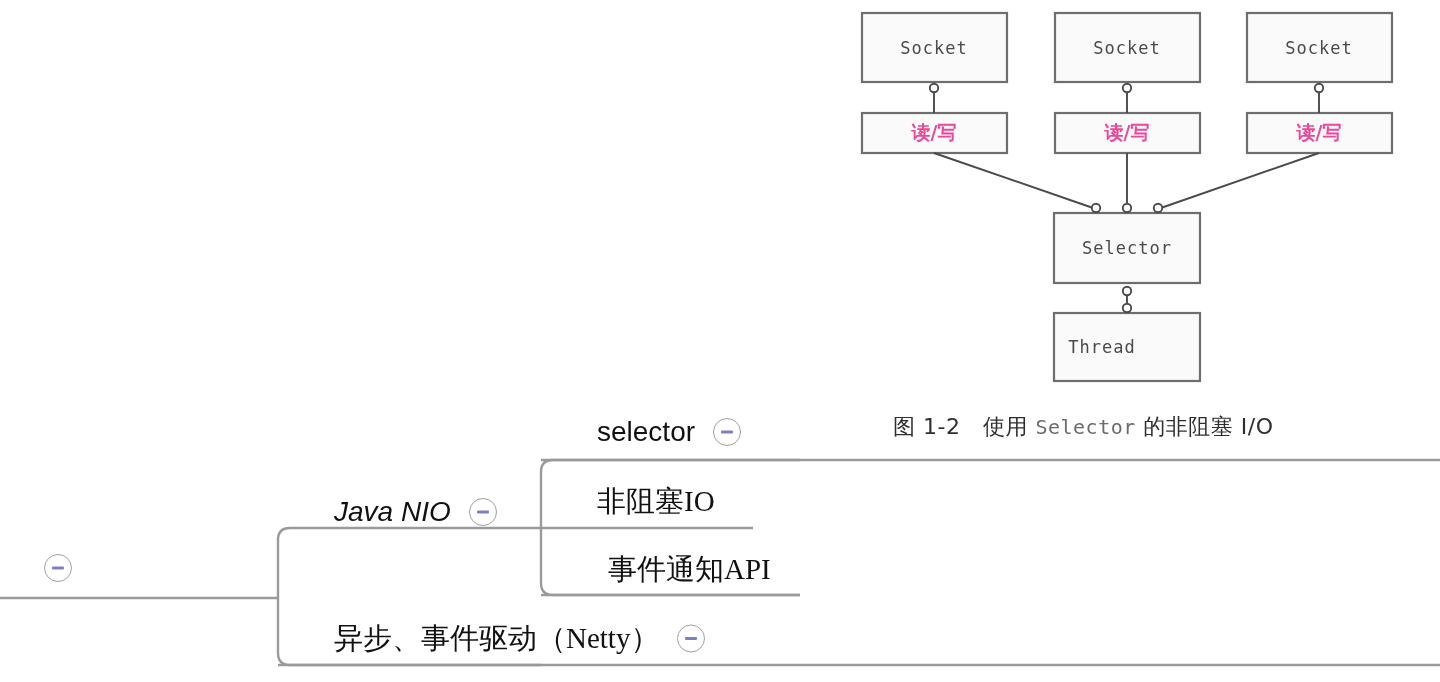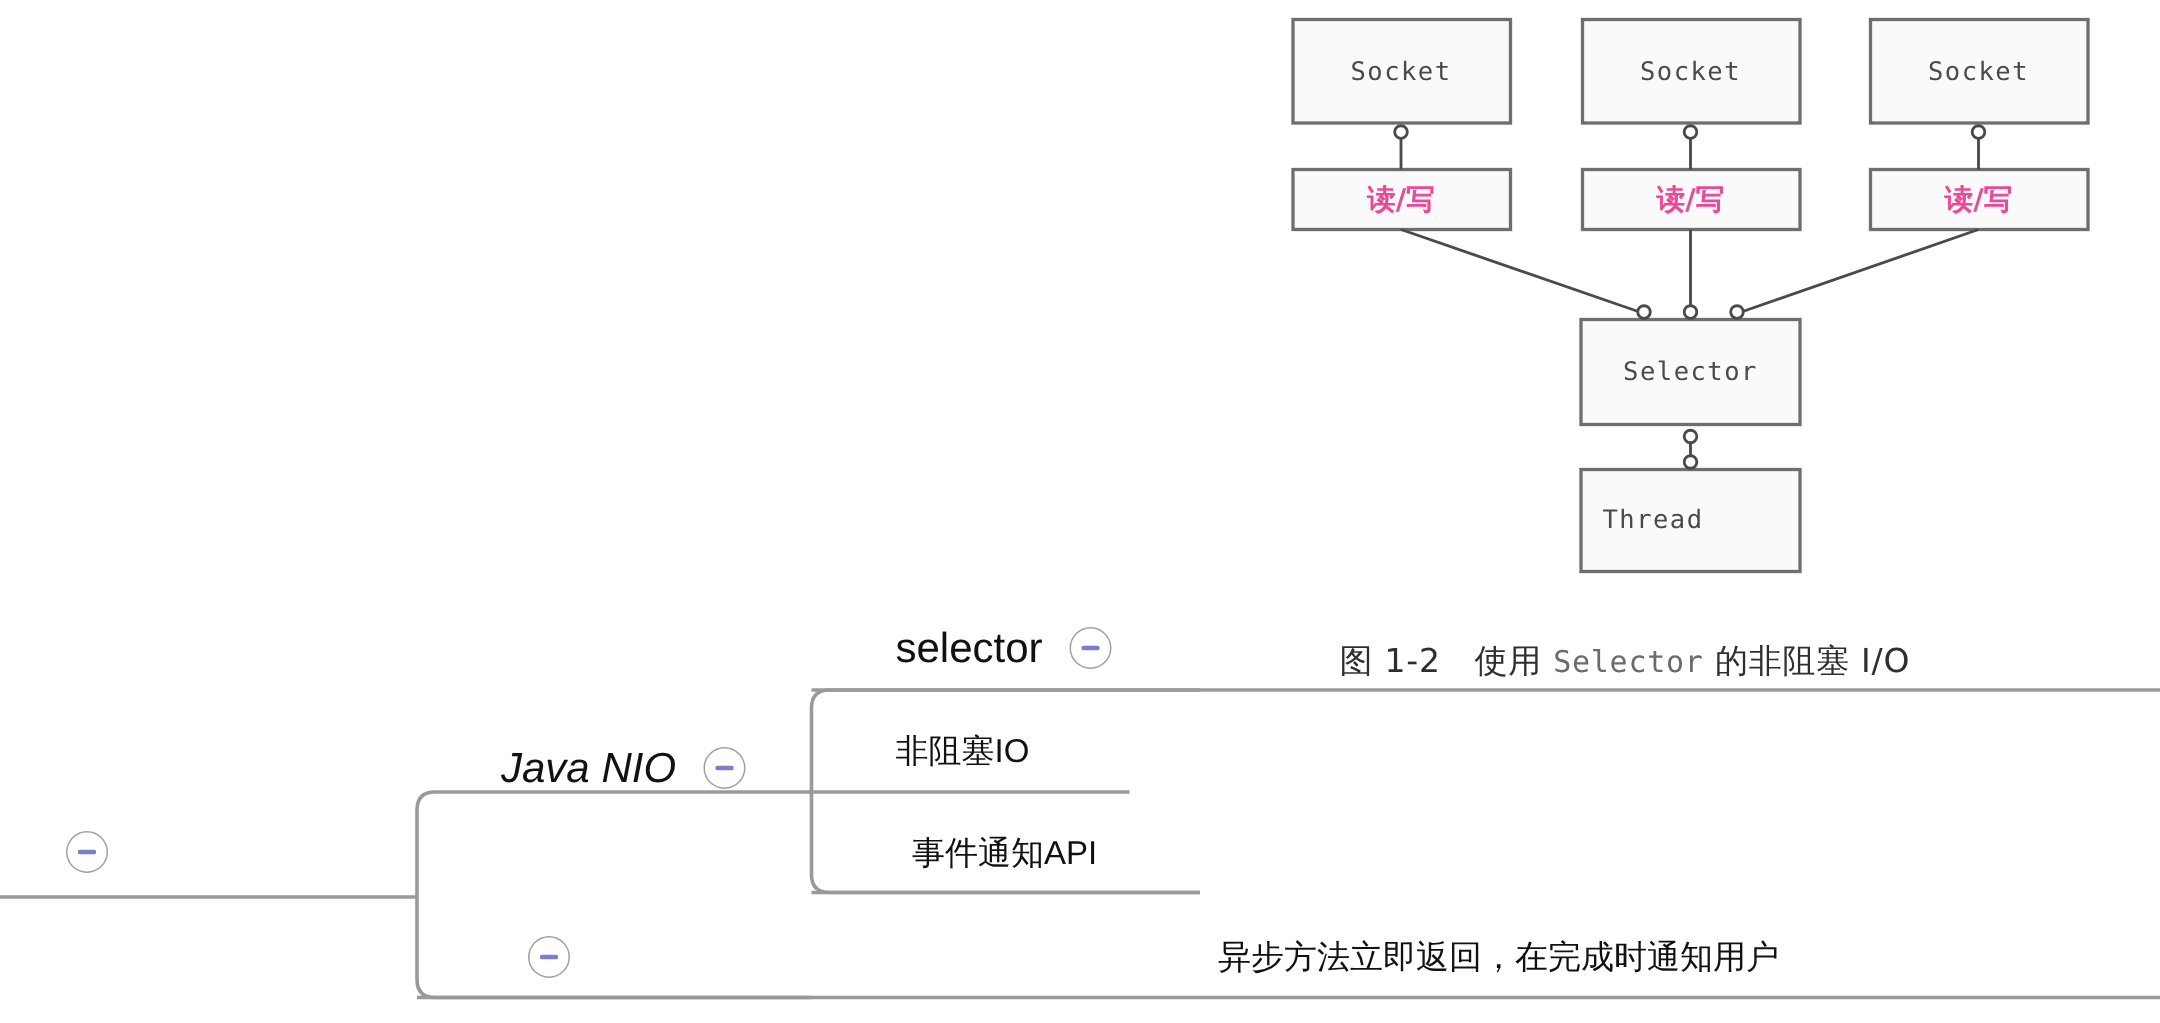--- a/index.html
+++ b/index.html
@@ -46,21 +46,21 @@
   .fig-box-label.cjk {
     font-family: "DejaVu Sans", "Liberation Sans", sans-serif;
     font-weight: 700;
     font-size: 19px;
     letter-spacing: 0;
     color: #ec4899;
   }
   #figure-caption {
     position: absolute;
     left: 893px;
-    top: 426px;
+    top: 412px;
     font-family: "DejaVu Sans", "Liberation Sans", sans-serif;
     font-size: 22px;
     color: #2e2e2e;
     white-space: nowrap;
     letter-spacing: 0.5px;
   }
   #figure-caption .mono {
     font-family: "DejaVu Sans Mono", "Liberation Mono", monospace;
     color: #6b6b6b;
     font-size: 20px;
@@ -82,22 +82,22 @@
     pointer-events: none;
   }
   .node {
     position: absolute;
     white-space: nowrap;
     display: flex;
     align-items: center;
     transform: translateY(-50%);
   }
   .node-label {
-    font-family: Liberation Sans, sans-serif;
-    font-size: 22px;
+    font-family: Liberation Serif, serif;
+    font-size: 29px;
     color: #111111;
     letter-spacing: 0;
     line-height: 1;
   }
   .node-label.latin {
     font-family: "Liberation Sans", "DejaVu Sans", sans-serif;
     font-size: 28px;
   }
   .collapse {
     width: 26px;
@@ -216,21 +216,19 @@
 
     <div class="node" style="left:597px; top:501px;">
       <span class="node-label">非阻塞IO</span>
     </div>
 
     <div class="node" style="left:597px; top:569px;margin-left:11px;">
       <span class="node-label">事件通知API</span>
     </div>
 
     <div class="node" style="left:334px; top:638px;">
-      <span class="collapse"></span>
-    </div>
-
-    <div class="node" style="left:812px; top:638px;">
-      <span class="node-label">异步方法立即返回，在完成时通知用户</span>
-    </div>
+      <span class="node-label">异步、事件驱动（Netty）</span>
+      <span class="collapse"></span>
+    </div>
+
   </div>
 
 </div>
 
 </body></html>

